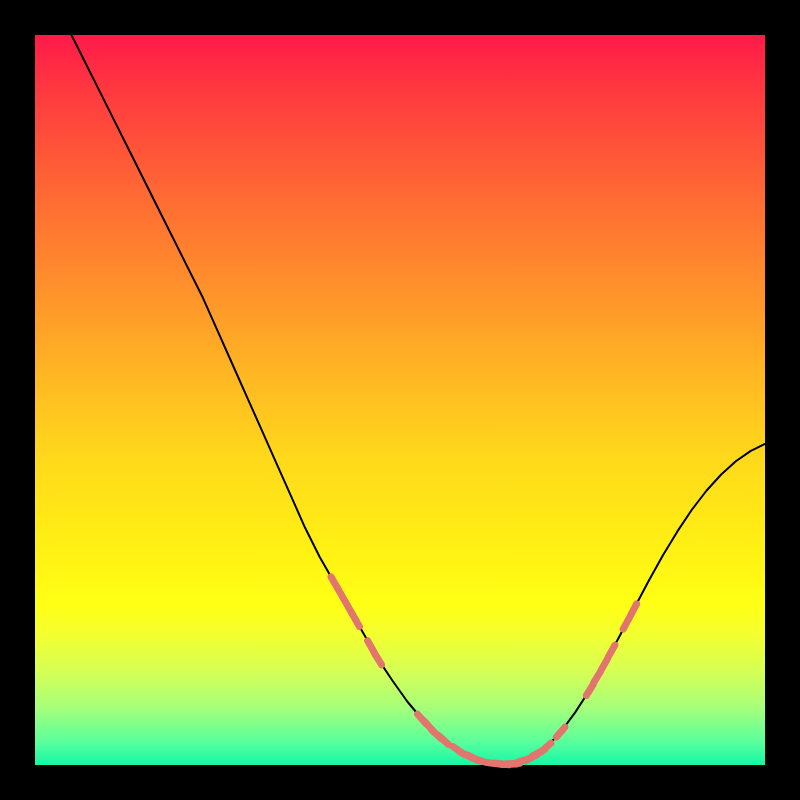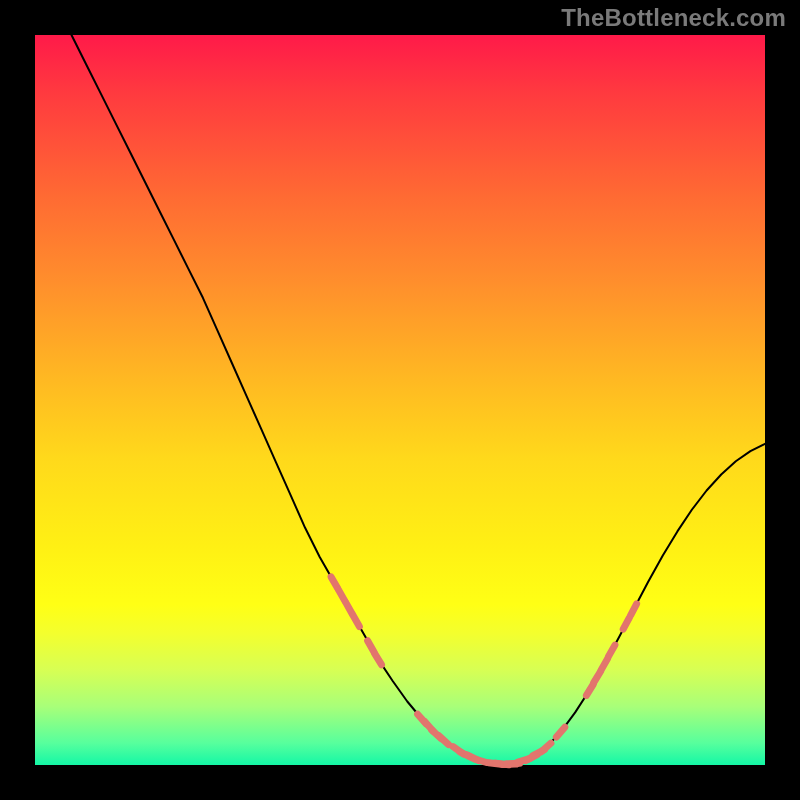--- a/index.html
+++ b/index.html
@@ -67,21 +67,20 @@
     stroke-linejoin: round;
   }
   .pts line {
     stroke-linecap: round;
   }
 </style>
 </head>
 <body>
 
 <div class="frame">
-  <div class="watermark">TheBottleneck.com</div>
   <div class="plot">
     <svg class="plotsvg" viewBox="0 0 730 730">
       <path id="main-curve" class="curve" d="M36.5 0.0 L51.1 29.2 L65.7 58.4 L80.3 87.6 L94.9 116.8 L109.5 146.0 L124.1 175.2 L138.7 204.4 L153.3 233.6 L167.9 262.8 L182.5 295.7 L197.1 328.5 L211.7 361.4 L226.3 394.2 L240.9 427.1 L255.5 459.9 L270.1 492.8 L284.7 522.0 L299.3 547.5 L313.9 573.0 L328.5 598.6 L343.1 624.1 L357.7 646.0 L372.3 666.5 L386.9 684.0 L401.5 699.3 L416.1 711.0 L430.7 719.8 L445.3 725.6 L459.9 728.5 L474.5 729.3 L481.8 727.8 L496.4 722.7 L511.0 712.5 L525.6 697.1 L540.2 677.4 L554.8 654.8 L569.4 629.3 L584.0 602.3 L598.6 574.5 L613.2 546.8 L627.8 520.5 L642.4 496.4 L657.0 474.5 L671.6 455.5 L686.2 439.5 L700.8 426.3 L715.4 416.1 L730.0 408.8"></path>
       <g id="pts" class="pts">
           <line x1="296.1" y1="541.9" x2="302.5" y2="553.1" stroke="#e2756d" stroke-width="7"></line>
           <line x1="303.4" y1="554.6" x2="309.8" y2="565.9" stroke="#e2756d" stroke-width="7"></line>
           <line x1="310.7" y1="567.4" x2="317.1" y2="578.7" stroke="#e2756d" stroke-width="7"></line>
           <line x1="318.0" y1="580.2" x2="324.4" y2="591.5" stroke="#e2756d" stroke-width="7"></line>
           <line x1="332.6" y1="605.7" x2="339.0" y2="617.0" stroke="#e2756d" stroke-width="7"></line>
           <line x1="339.7" y1="618.6" x2="346.5" y2="629.7" stroke="#e2756d" stroke-width="7"></line>

